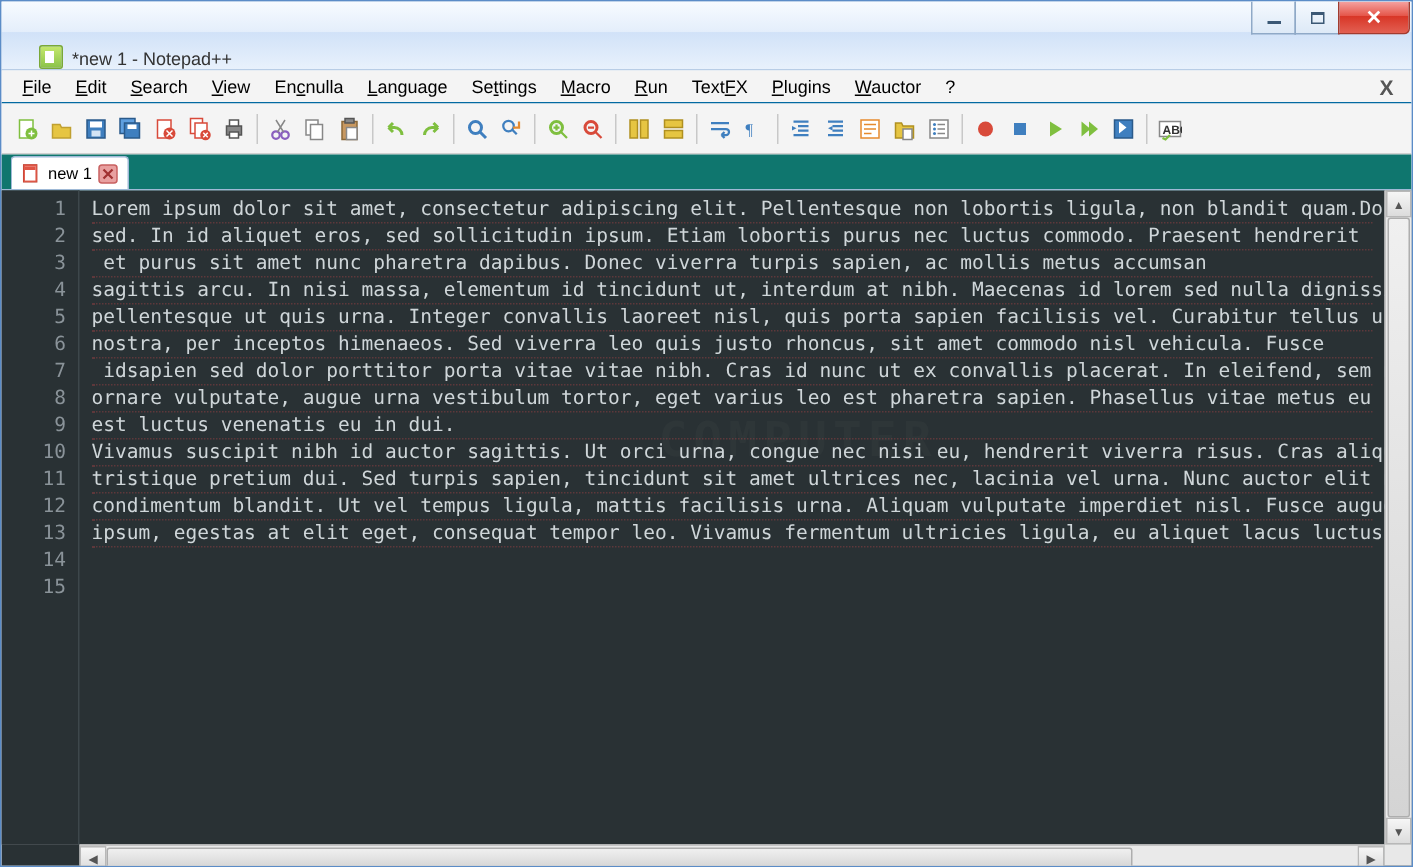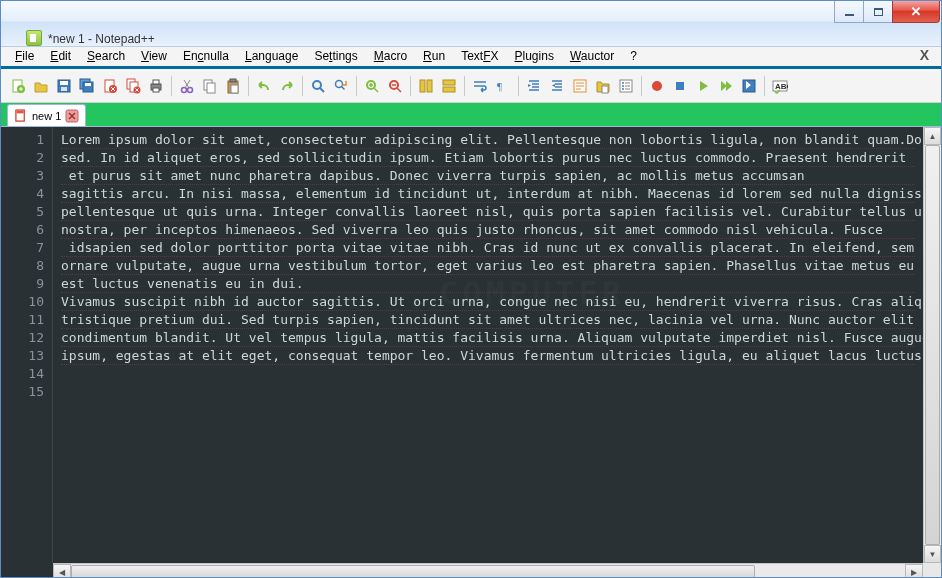--- a/index.html
+++ b/index.html
@@ -11,33 +11,33 @@
   .titlebar-icon::after { content: ""; position: absolute; left: 3px; top: 3px; width: 6px; height: 8px; background: #fff; }
   .titlebar-text { flex: 1; color: #333; }
   .win-btns { display: flex; height: 22px; margin-right: 1px; align-self: flex-start; }
   .win-btn { width: 30px; height: 22px; display: flex; align-items: center; justify-content: center; border: 1px solid #8fa9c7; border-top: none; background: linear-gradient(#f5f9fe, #dde9f7); margin-left: -1px; font-family: Arial; }
   .win-close { width: 48px; background: linear-gradient(#f5a3a1, #e5564a 45%, #d83526 46%, #e26052); color: #fff; border-color: #a23b2f; border-bottom-right-radius: 4px; }
   .win-close span { font-weight: bold; font-size: 13px; }
   .win-min span { border-bottom: 2px solid #3b5875; width: 9px; display: block; margin-top: 6px; }
   .win-max span { border: 1.5px solid #3b5875; width: 9px; height: 8px; display: block; border-top-width: 2.5px; }
 
   
-  .menubar { height: 22px; background: #f4f4f4; display: flex; padding: 0 6px; border-bottom: 3px solid #0369a1; }
+  .menubar { height: 22px; background: #f4f4f4; display: flex; align-items: center; padding: 0 6px; border-bottom: 1px solid #0369a1; }
   .menu-item { padding: 2px 8px; cursor: default; }
   .menu-item u { text-decoration: underline; }
   .menu-x { margin-left: auto; padding: 0 6px; font-size: 14px; color: #555; font-weight: bold; }
 
   
   .toolbar { height: 34px; background: #f4f4f4; display: flex; align-items: center; padding: 2px 6px; gap: 1px; border-bottom: 1px solid #d0d0d0; }
   .tbtn { width: 22px; height: 22px; display: flex; align-items: center; justify-content: center; border-radius: 2px; cursor: default; }
   .tsep { width: 1px; height: 20px; background: #c8c8c8; margin: 0 3px; }
   .ico { width: 16px; height: 16px; display: block; }
 
   
-  .tabbar { height: 24px; background: #22c55e; display: flex; align-items: flex-end; padding-left: 6px; border-bottom: 1px solid #9fb9d6; }
+  .tabbar { height: 24px; background: #0f766e; display: flex; align-items: flex-end; padding-left: 6px; border-bottom: 1px solid #9fb9d6; }
   .tab { height: 22px; background: #fff; border: 1px solid #9fb9d6; border-bottom: none; border-radius: 3px 3px 0 0; display: flex; align-items: center; padding: 0 6px; gap: 4px; font-size: 11px; }
   .tab-icon { width: 14px; height: 14px; }
   .tab-close { width: 14px; height: 14px; }
 
   
   .editor { display: flex; height: calc(100% - 30px - 22px - 34px - 24px - 26px - 4px); background: #293134; }
   .gutter { width: 52px; background: #293134; color: #8a9399; text-align: right; padding: 4px 8px 4px 4px; font-family: Consolas, monospace; font-size: 13px; line-height: 18px; border-right: 1px solid #3d474b; }
   .gutter div { height: 18px; }
   .code { flex: 1; padding: 4px 8px; font-family: Consolas, monospace; font-size: 13px; line-height: 18px; color: #cfd6d9; overflow: hidden; position: relative; }
   .code-line { white-space: pre; height: 18px; border-bottom: 1px dotted rgba(255,80,80,0.25); }

